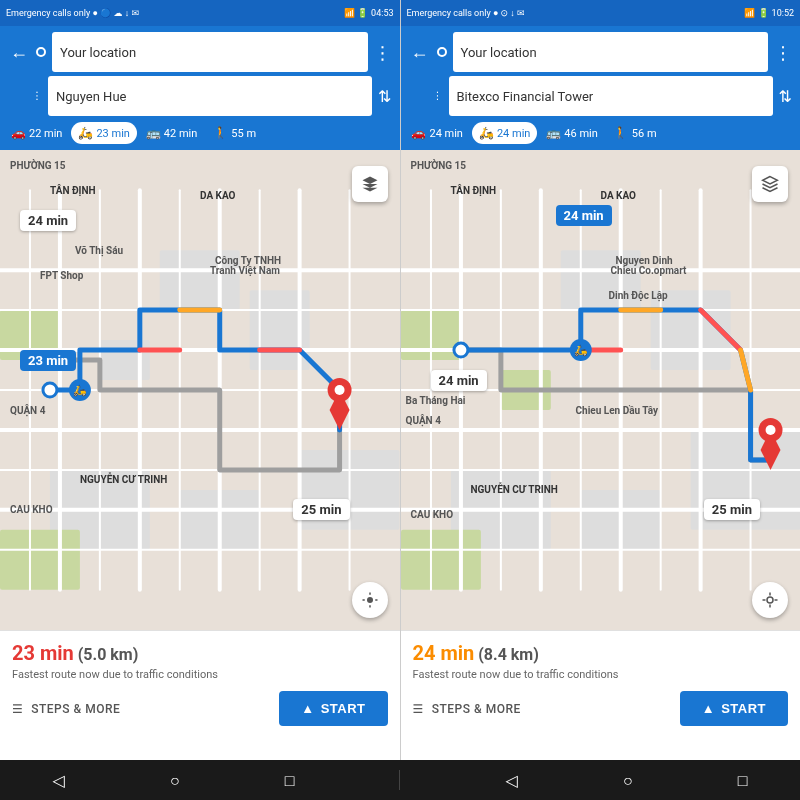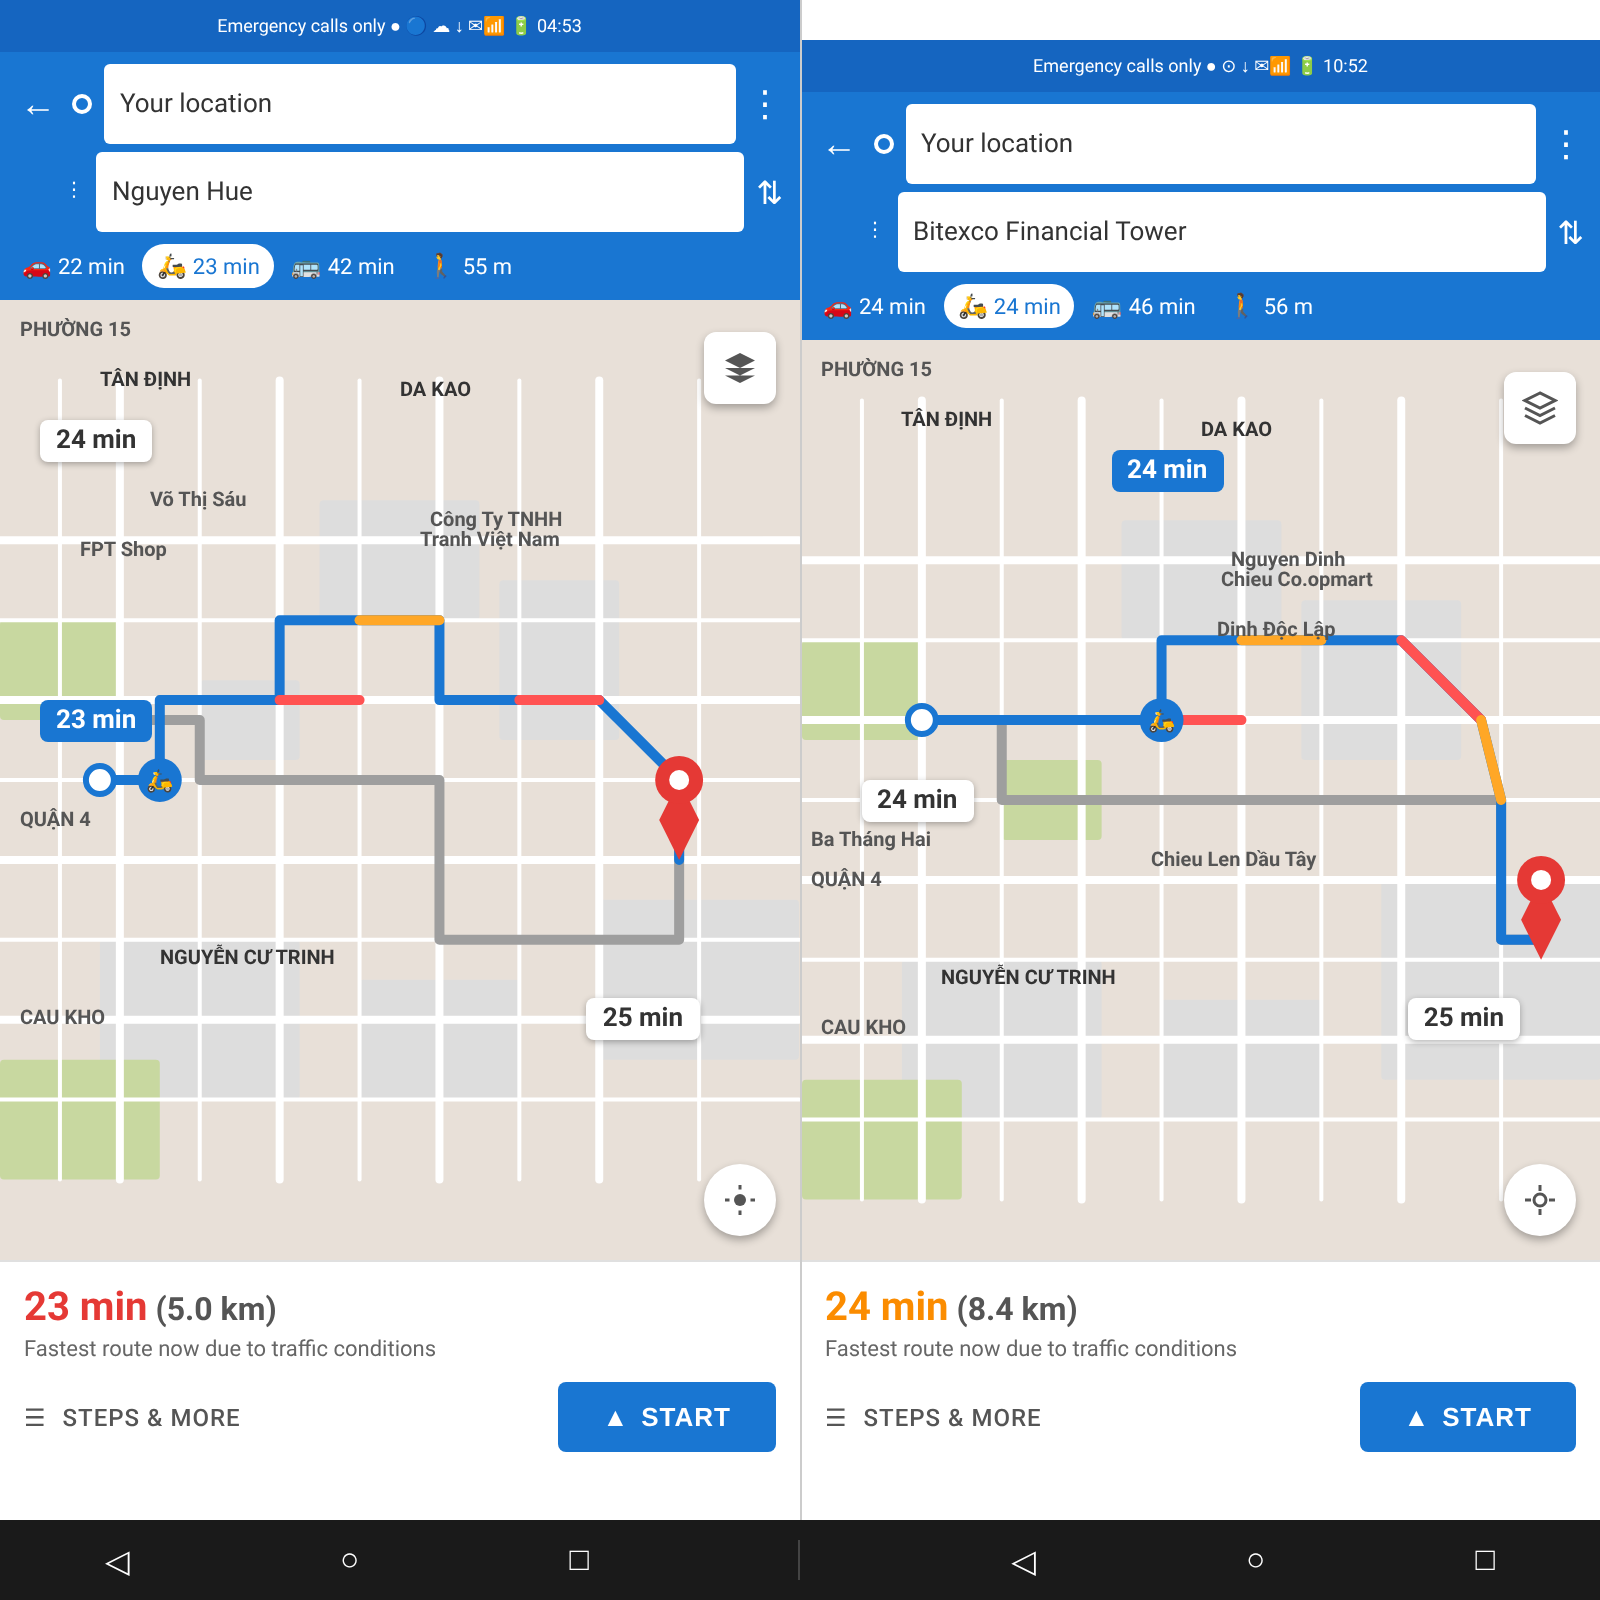--- a/index.html
+++ b/index.html
@@ -11,30 +11,30 @@
       height: 760px;
     }
 
     .screen {
       flex: 1;
       display: flex;
       flex-direction: column;
       border-right: 1px solid #ccc;
     }
 
-    .screen:last-child { border-right: none; margin-top: 20px; }
+    .screen:last-child { border-right: none; }
 
     
     .status-bar {
       background: #1565C0;
       color: white;
       font-size: 10px;
       padding: 13px 6px;
       display: flex;
-      justify-content: center;
+      justify-content: space-between;
       align-items: center;
       height: 18px;
     }
 
     
     .header {
       background: #1976D2;
       padding: 6px 8px;
       display: flex;
       flex-direction: column;

